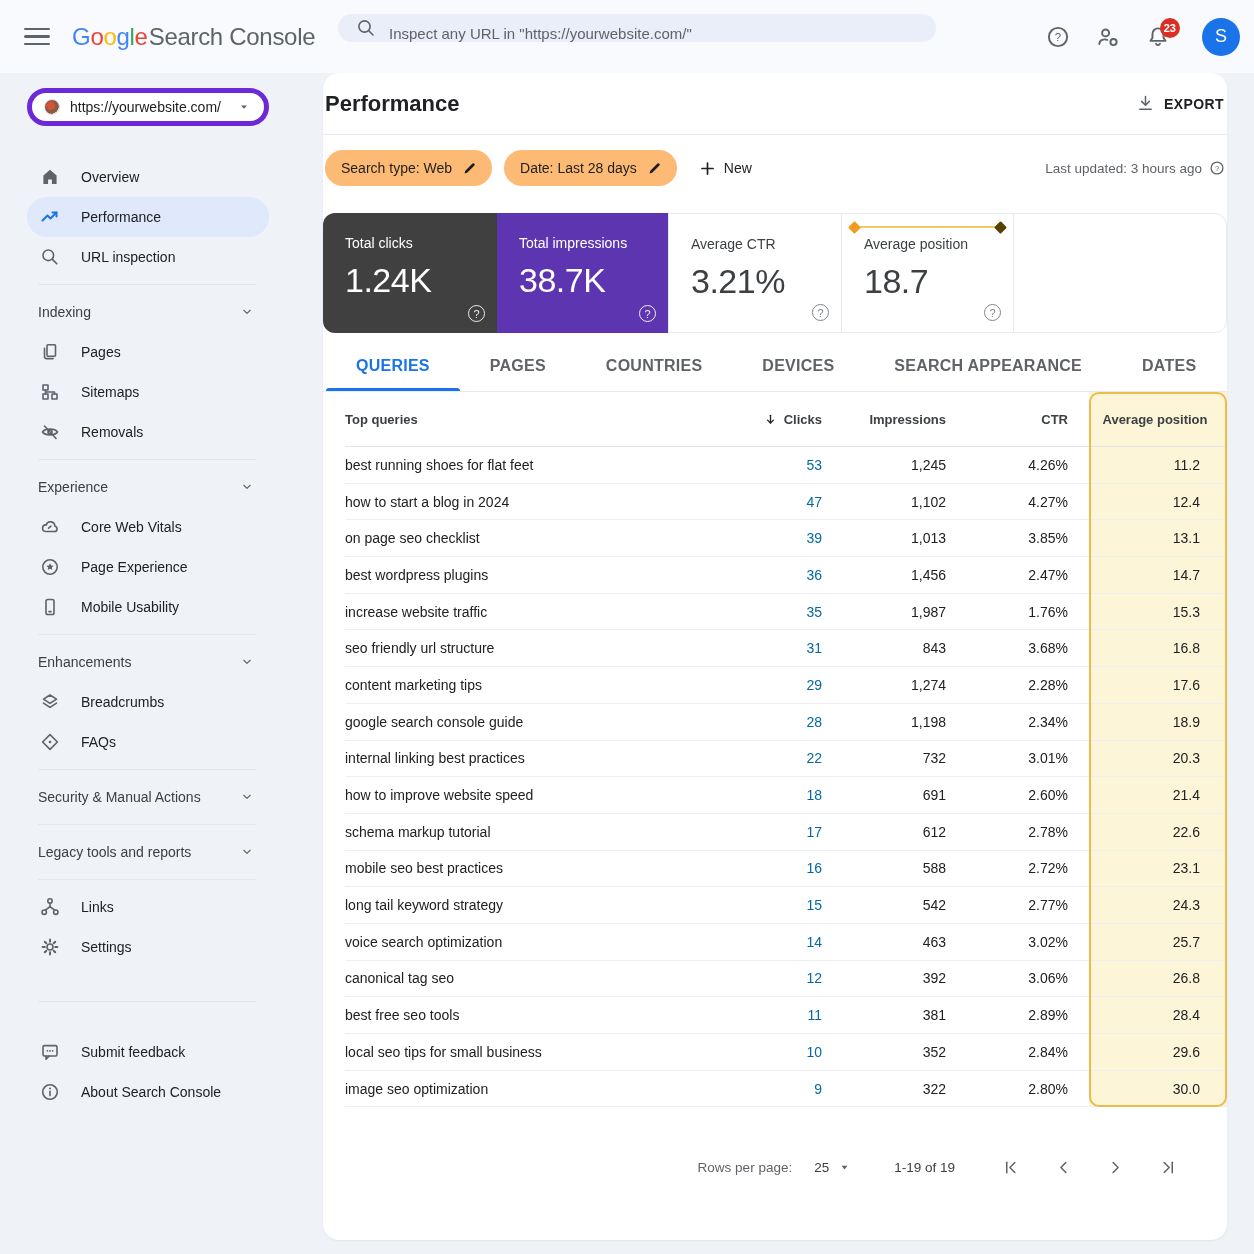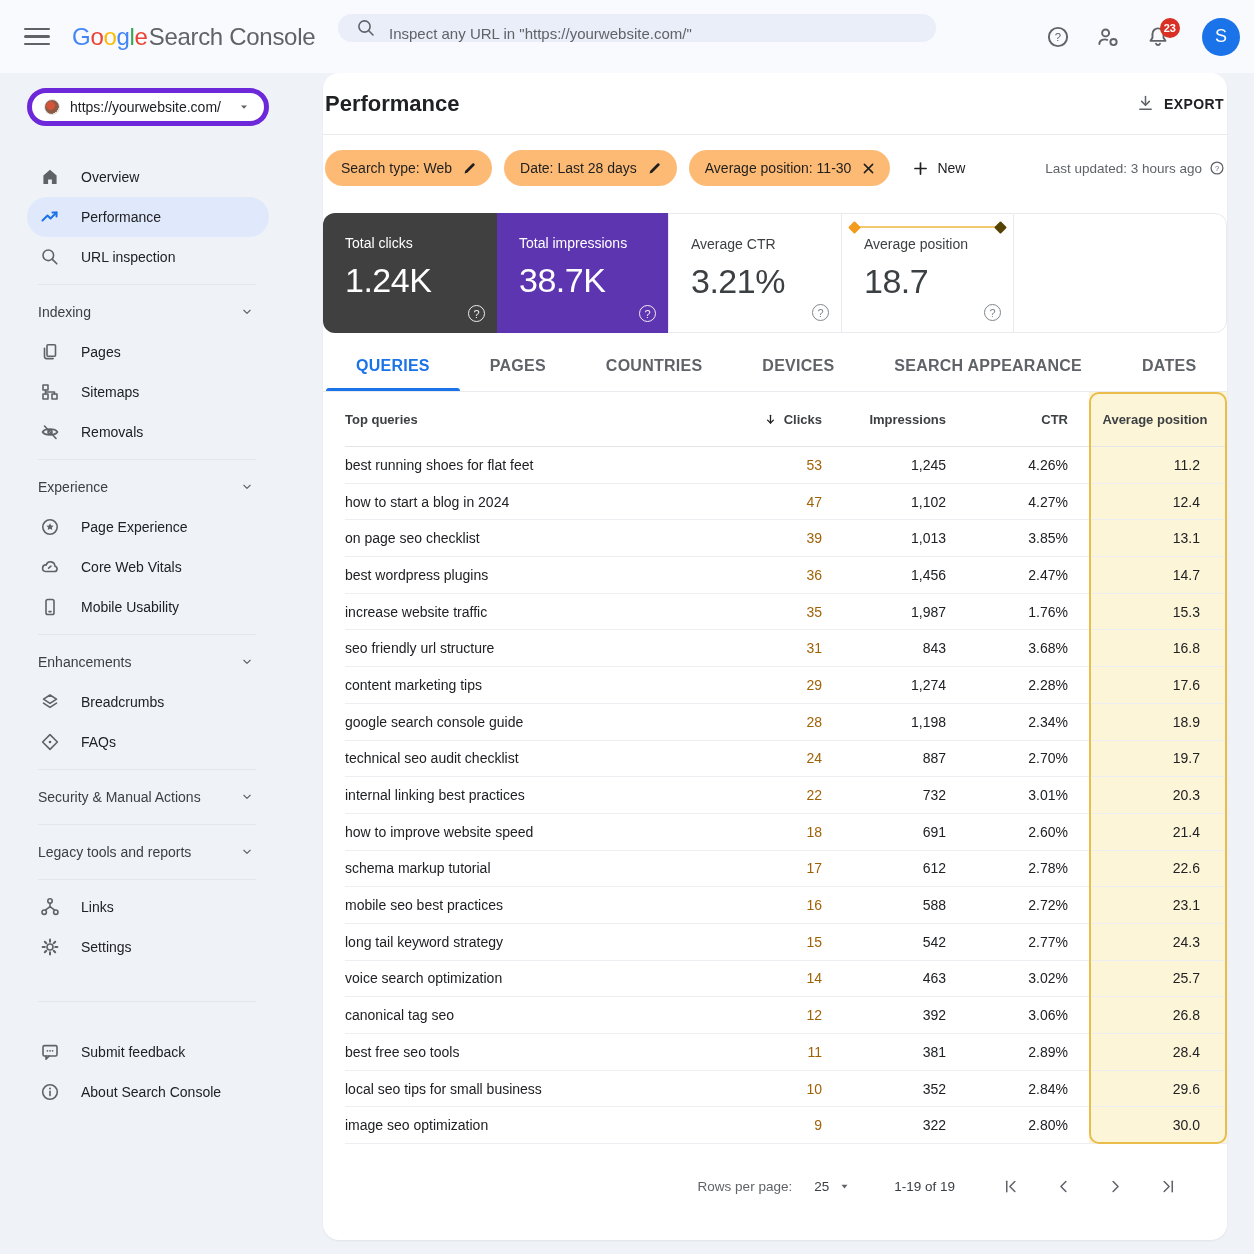--- a/index.html
+++ b/index.html
@@ -82,21 +82,21 @@
   .thead, .trow { display:grid; grid-template-columns:377px 100px 124px 122px 159px; align-items:center; }
   .thead { height:55px; font-size:13px; font-weight:700; color:#3c4043; }
   .thead > div, .trow > div { border-bottom:1px solid #eceef1; height:100%; display:flex; align-items:center; }
   .thead > div { border-bottom-color:#e3e5e9; }
   .col-q { justify-content:flex-start; }
   .col-n { justify-content:flex-end; }
   .col-p { justify-content:flex-end; padding-right:27px; background:linear-gradient(to right,#fff 21px,#fdf5d8 21px); }
   .thead .col-p { justify-content:center; padding-right:6px; padding-left:21px; }
   .trow { height:36.7px; font-size:14px; cursor:pointer; }
   .trow .col-q { color:#202124; }
-  .trow .clicks-link { color:#a16207; }
+  .trow .clicks-link { color:#0369a1; }
   .trow .col-n { color:#202124; }
   .hl-overlay { position:absolute; top:0; bottom:0; right:0; width:138px; border:2px solid #eabc4a; border-radius:10px; pointer-events:none; }
   .sort-ic { margin-right:7px; display:flex; }
 
   
   .table-footer { flex:1; display:flex; align-items:center; justify-content:flex-end; padding-right:50px; padding-bottom:12px; color:#5f6368; font-size:13.5px; gap:0; }
   .rpp-label { margin-right:22px; }
   .rpp-select { display:flex; align-items:center; gap:10px; cursor:pointer; margin-right:44px; color:#3c4043; }
   .range { margin-right:46px; color:#3c4043; }
   .pager { display:flex; align-items:center; gap:32px; }
@@ -235,34 +235,34 @@
 
         <div class="section-header">
           <span>Experience</span>
           <svg class="sic" width="14" height="14" viewBox="0 0 20 20">
               <polyline points="5.5,7.5 10,12 14.5,7.5"></polyline>
             </svg>
         </div>
         <div class="nav-item">
           <span class="nicon">
               <svg class="sic" width="20" height="20" viewBox="0 0 20 20">
+                <path d="M5.6 14.5 a3.3 3.3 0 1 1 .6-6.6 a4.4 4.4 0 0 1 8.6 1.2 a2.7 2.7 0 0 1-.9 5.4 Z"></path>
+                <line x1="8.6" y1="11.2" x2="11" y2="9.2"></line>
+              </svg>
+            </span>
+          <span>Core Web Vitals</span>
+        </div>
+        <div class="nav-item">
+          <span class="nicon">
+              <svg class="sic" width="20" height="20" viewBox="0 0 20 20">
                 <circle cx="10" cy="10" r="7.2"></circle>
                 <path class="fill" d="M10 6.2 l1.1 2.3 2.5.3 -1.8 1.7.5 2.5 -2.3-1.2 -2.3 1.2.5-2.5 -1.8-1.7 2.5-.3 Z"></path>
               </svg>
             </span>
           <span>Page Experience</span>
-        </div>
-        <div class="nav-item">
-          <span class="nicon">
-              <svg class="sic" width="20" height="20" viewBox="0 0 20 20">
-                <path d="M5.6 14.5 a3.3 3.3 0 1 1 .6-6.6 a4.4 4.4 0 0 1 8.6 1.2 a2.7 2.7 0 0 1-.9 5.4 Z"></path>
-                <line x1="8.6" y1="11.2" x2="11" y2="9.2"></line>
-              </svg>
-            </span>
-          <span>Core Web Vitals</span>
         </div>
         <div class="nav-item">
           <span class="nicon">
               <svg class="sic" width="20" height="20" viewBox="0 0 20 20">
                 <rect x="6" y="2.5" width="8" height="15" rx="1.8"></rect>
                 <line x1="9" y1="14.6" x2="11" y2="14.6"></line>
               </svg>
             </span>
           <span>Mobile Usability</span>
         </div>
@@ -389,27 +389,20 @@
         <div class="chip">
           <span>Search type: Web</span>
           <svg width="16" height="16" viewBox="0 0 20 20">
               <path d="M3.2 16.8 l.9-3.3 9-9 a1.4 1.4 0 0 1 2 0 l.4.4 a1.4 1.4 0 0 1 0 2 l-9 9 Z" fill="#1f1f1f"></path>
             </svg>
         </div>
         <div class="chip">
           <span>Date: Last 28 days</span>
           <svg width="16" height="16" viewBox="0 0 20 20">
               <path d="M3.2 16.8 l.9-3.3 9-9 a1.4 1.4 0 0 1 2 0 l.4.4 a1.4 1.4 0 0 1 0 2 l-9 9 Z" fill="#1f1f1f"></path>
-            </svg>
-        </div>
-        <div class="chip">
-          <span>Average position: 11-30</span>
-          <svg width="15" height="15" viewBox="0 0 20 20" stroke="#1f1f1f" stroke-width="2" stroke-linecap="round">
-              <line x1="4.5" y1="4.5" x2="15.5" y2="15.5"></line>
-              <line x1="4.5" y1="15.5" x2="15.5" y2="4.5"></line>
             </svg>
         </div>
         <div class="new-btn">
           <svg width="17" height="17" viewBox="0 0 20 20" stroke="#202124" stroke-width="2" stroke-linecap="round">
               <line x1="10" y1="3.5" x2="10" y2="16.5"></line>
               <line x1="3.5" y1="10" x2="16.5" y2="10"></line>
             </svg>
           <span>New</span>
         </div>
         <div class="last-updated">
@@ -548,29 +541,20 @@
   <div class="trow">
     <div class="col-q">google search console guide</div>
     <div class="col-n">
                 <span class="clicks-link">28</span>
               </div>
     <div class="col-n">1,198</div>
     <div class="col-n">2.34%</div>
     <div class="col-p">18.9</div>
   </div>
 
-  <div class="trow">
-    <div class="col-q">technical seo audit checklist</div>
-    <div class="col-n">
-                <span class="clicks-link">24</span>
-              </div>
-    <div class="col-n">887</div>
-    <div class="col-n">2.70%</div>
-    <div class="col-p">19.7</div>
-  </div>
 
   <div class="trow">
     <div class="col-q">internal linking best practices</div>
     <div class="col-n">
                 <span class="clicks-link">22</span>
               </div>
     <div class="col-n">732</div>
     <div class="col-n">3.01%</div>
     <div class="col-p">20.3</div>
   </div>

